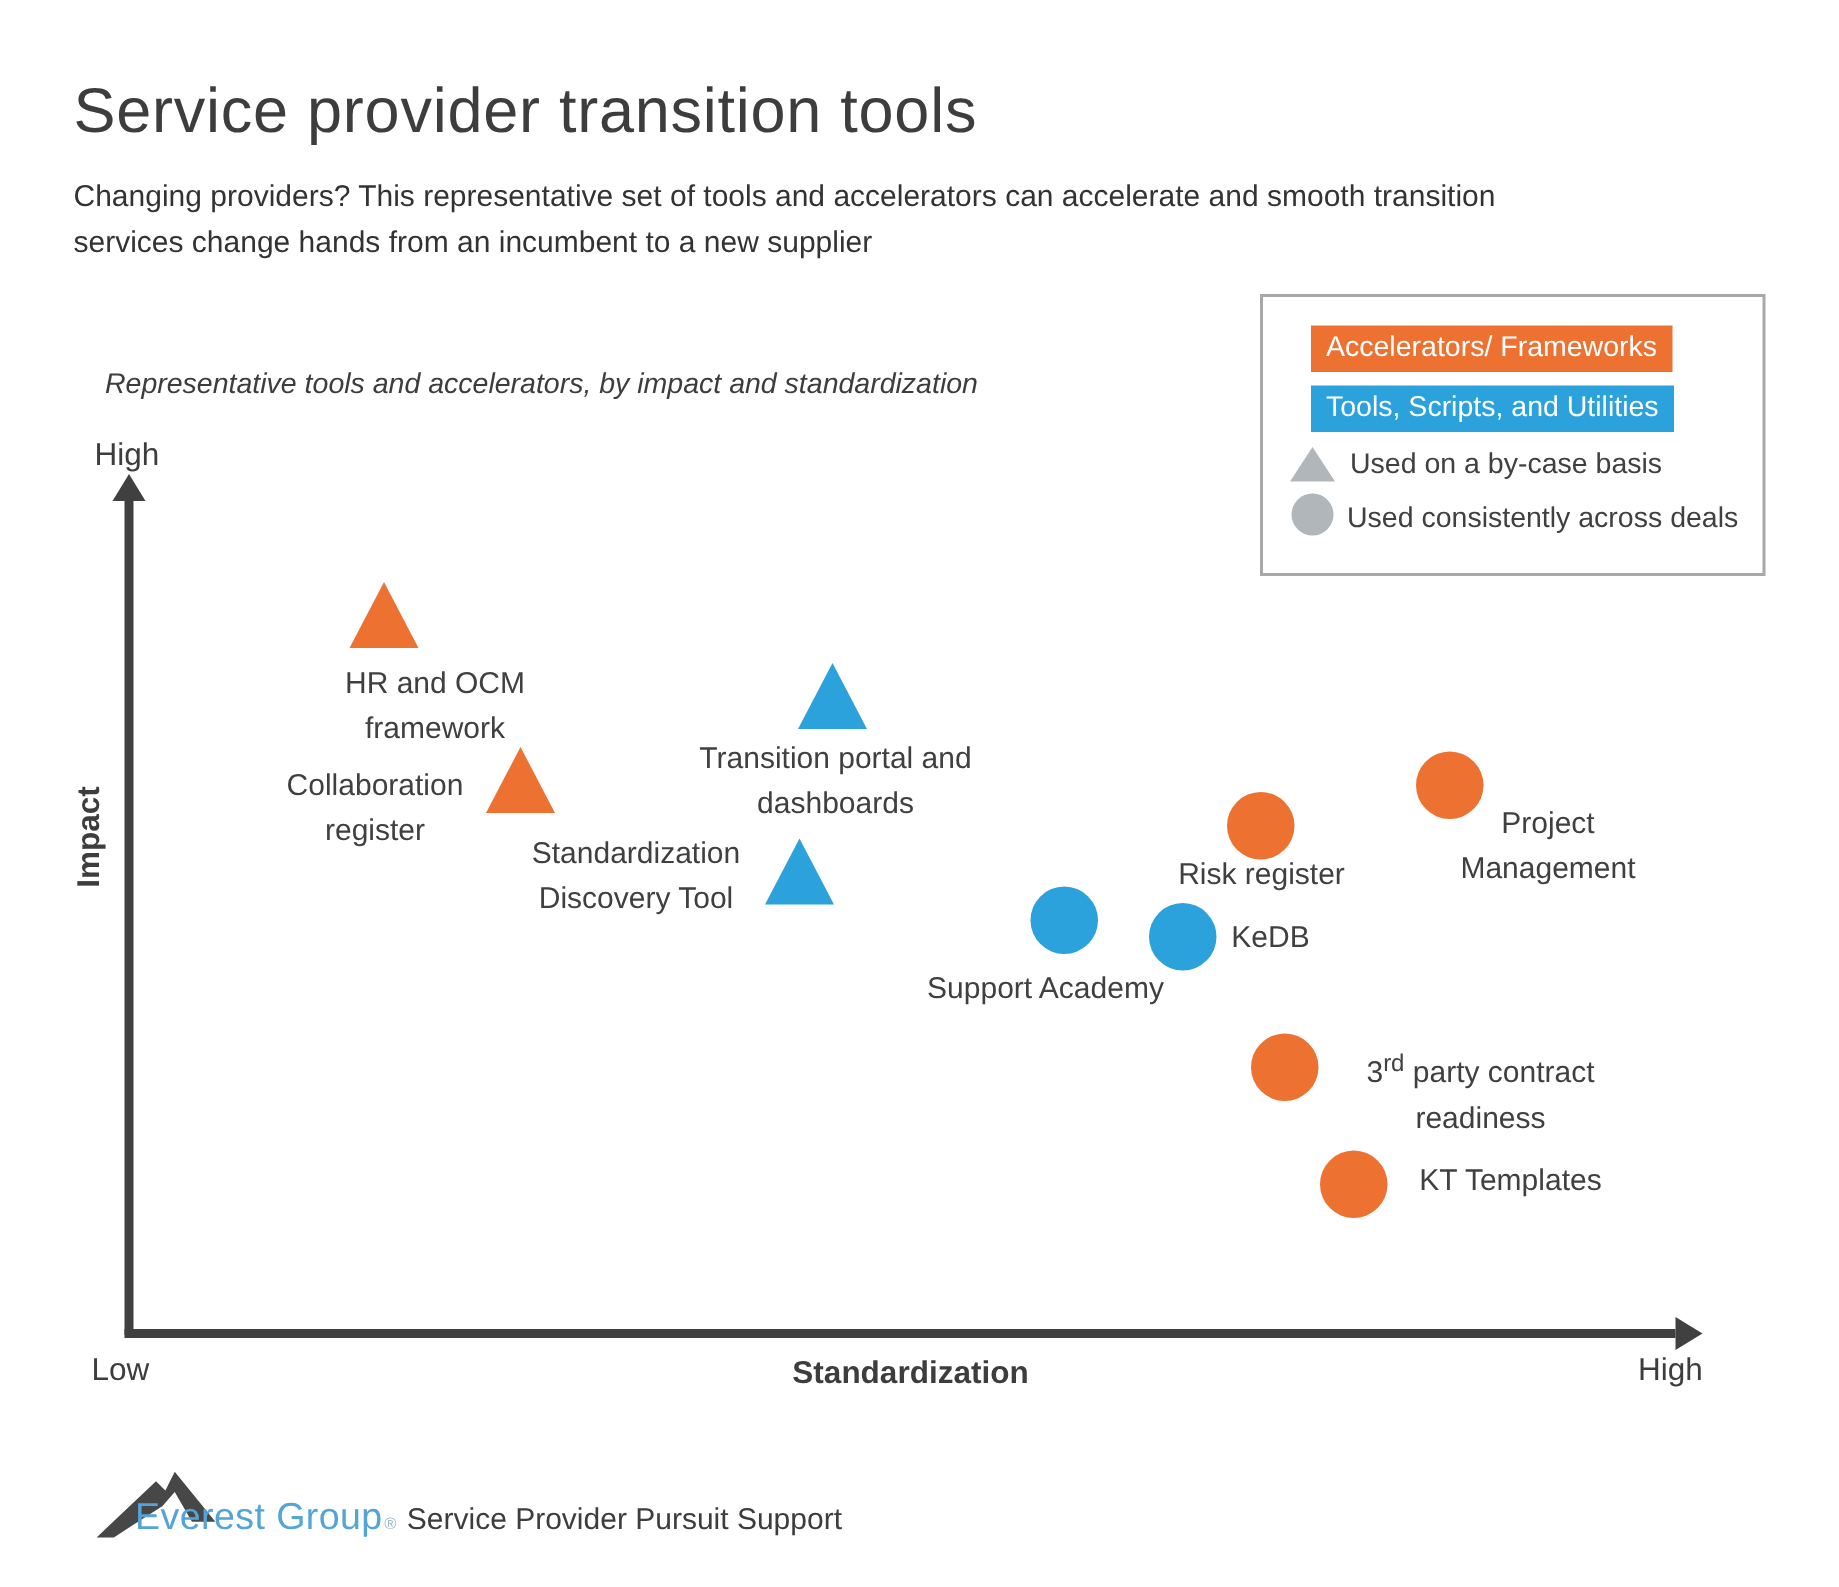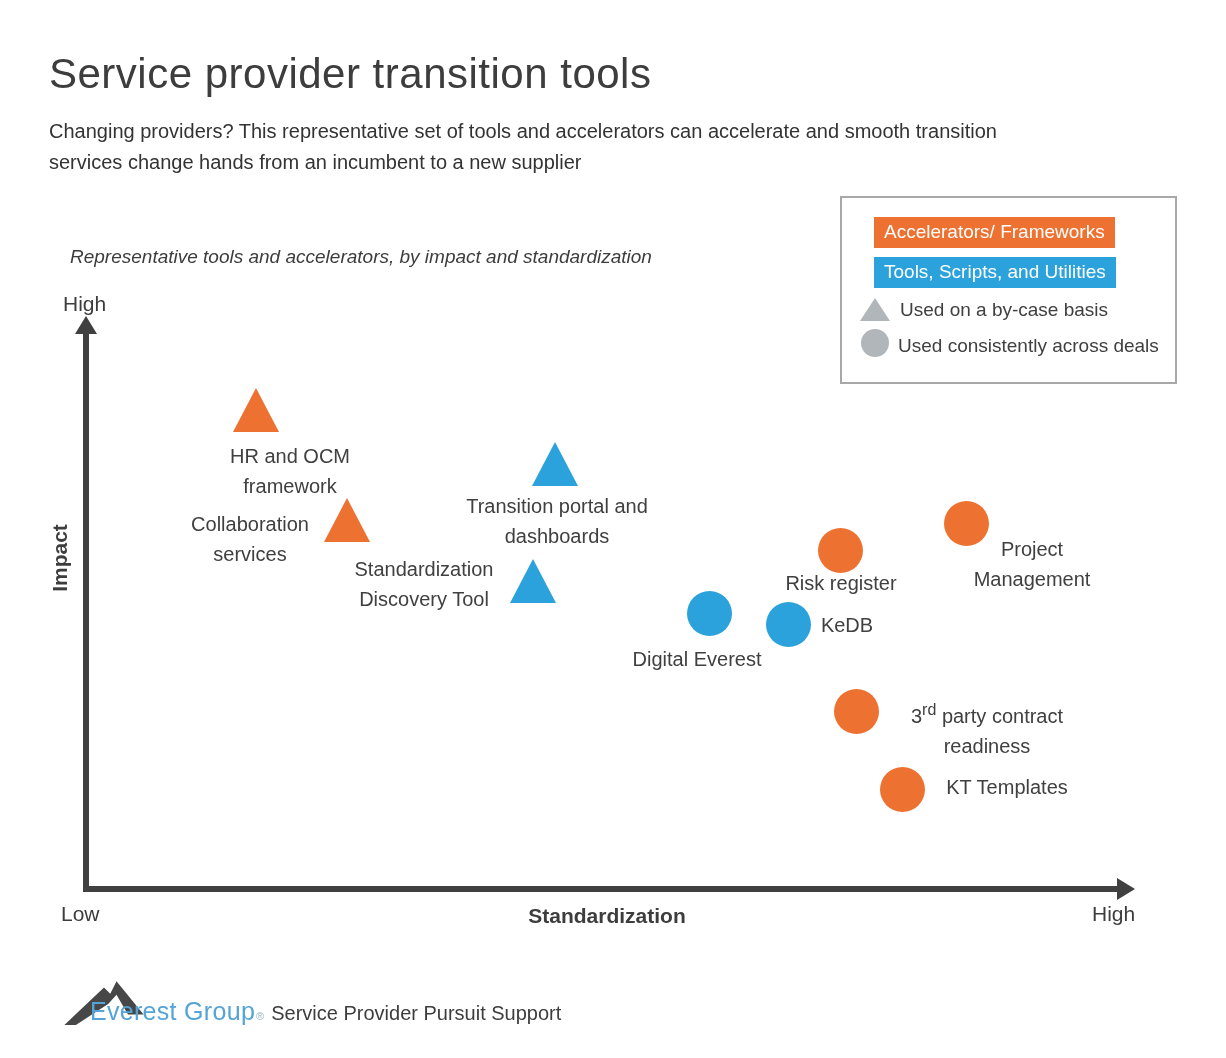--- a/index.html
+++ b/index.html
@@ -87,21 +87,21 @@
 
   <div id="points-layer">
       <div class="marker triangle" style="border-bottom-color: rgb(237, 114, 50); left: 233px; top: 388px;"></div>
       <div class="point-label" style="left: 254px; top: 441px; margin-left: 36px;">
         <div>HR and OCM</div>
         <div>framework</div>
       </div>
       <div class="marker triangle" style="border-bottom-color: rgb(237, 114, 50); left: 324px; top: 498px;"></div>
       <div class="point-label" style="left: 250px; top: 509px;">
         <div>Collaboration</div>
-        <div>services</div>
+        <div>register</div>
       </div>
       <div class="marker triangle" style="border-bottom-color: rgb(43, 162, 219); left: 532px; top: 442px;"></div>
       <div class="point-label" style="left: 557px; top: 491px;">
         <div>Transition portal and</div>
         <div>dashboards</div>
       </div>
       <div class="marker triangle" style="border-bottom-color: rgb(43, 162, 219); left: 510px; top: 559px;"></div>
       <div class="point-label" style="left: 424px; top: 554px;">
         <div>Standardization</div>
         <div>Discovery Tool</div>
@@ -110,21 +110,21 @@
       <div class="point-label" style="left: 841px; top: 568px;">
         <div>Risk register</div>
       </div>
       <div class="marker circle" style="background: rgb(237, 114, 50); left: 944px; top: 501px;"></div>
       <div class="point-label" style="left: 1032px; top: 534px;">
         <div>Project</div>
         <div>Management</div>
       </div>
       <div class="marker circle" style="background: rgb(43, 162, 219); left: 687px; top: 591px;"></div>
       <div class="point-label" style="left: 697px; top: 644px;">
-        <div>Digital Everest</div>
+        <div>Support Academy</div>
       </div>
       <div class="marker circle" style="background: rgb(43, 162, 219); left: 766px; top: 602px;"></div>
       <div class="point-label" style="left: 847px; top: 610px;">
         <div>KeDB</div>
       </div>
       <div class="marker circle" style="background: rgb(237, 114, 50); left: 834px; top: 689px;"></div>
       <div class="point-label" style="left: 987px; top: 695px;">
         <div>3<sup>rd</sup> party contract</div>
         <div>readiness</div>
       </div>

